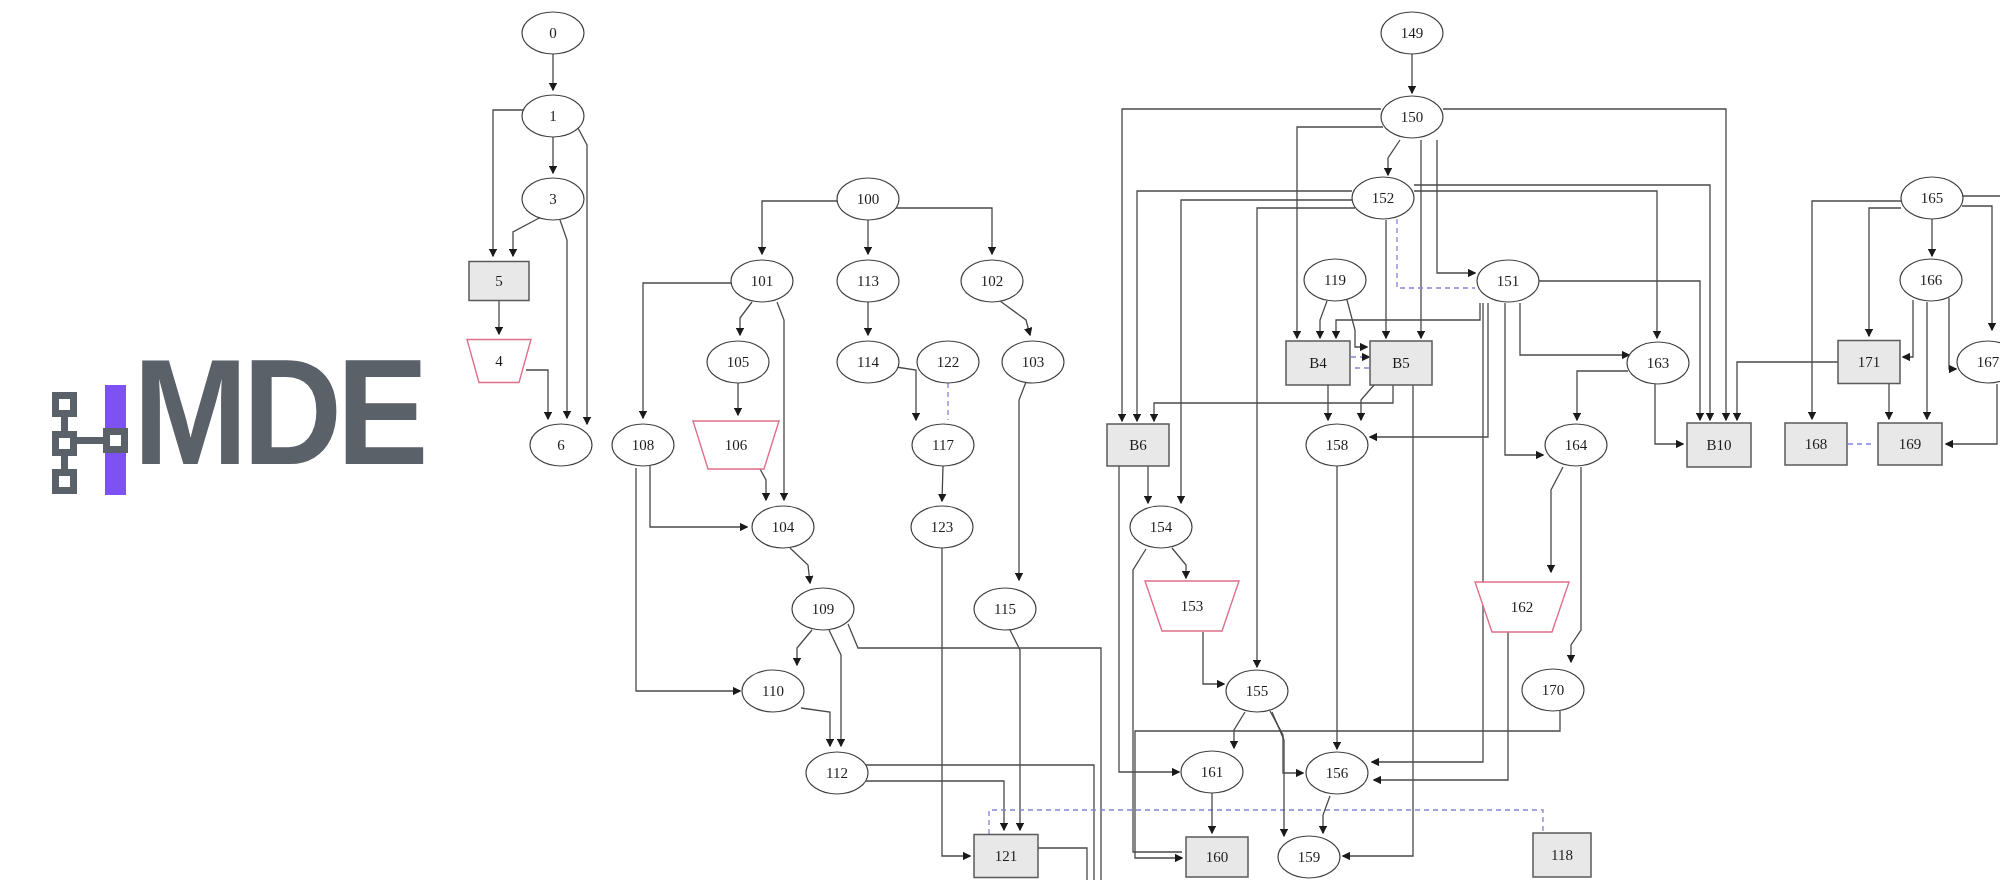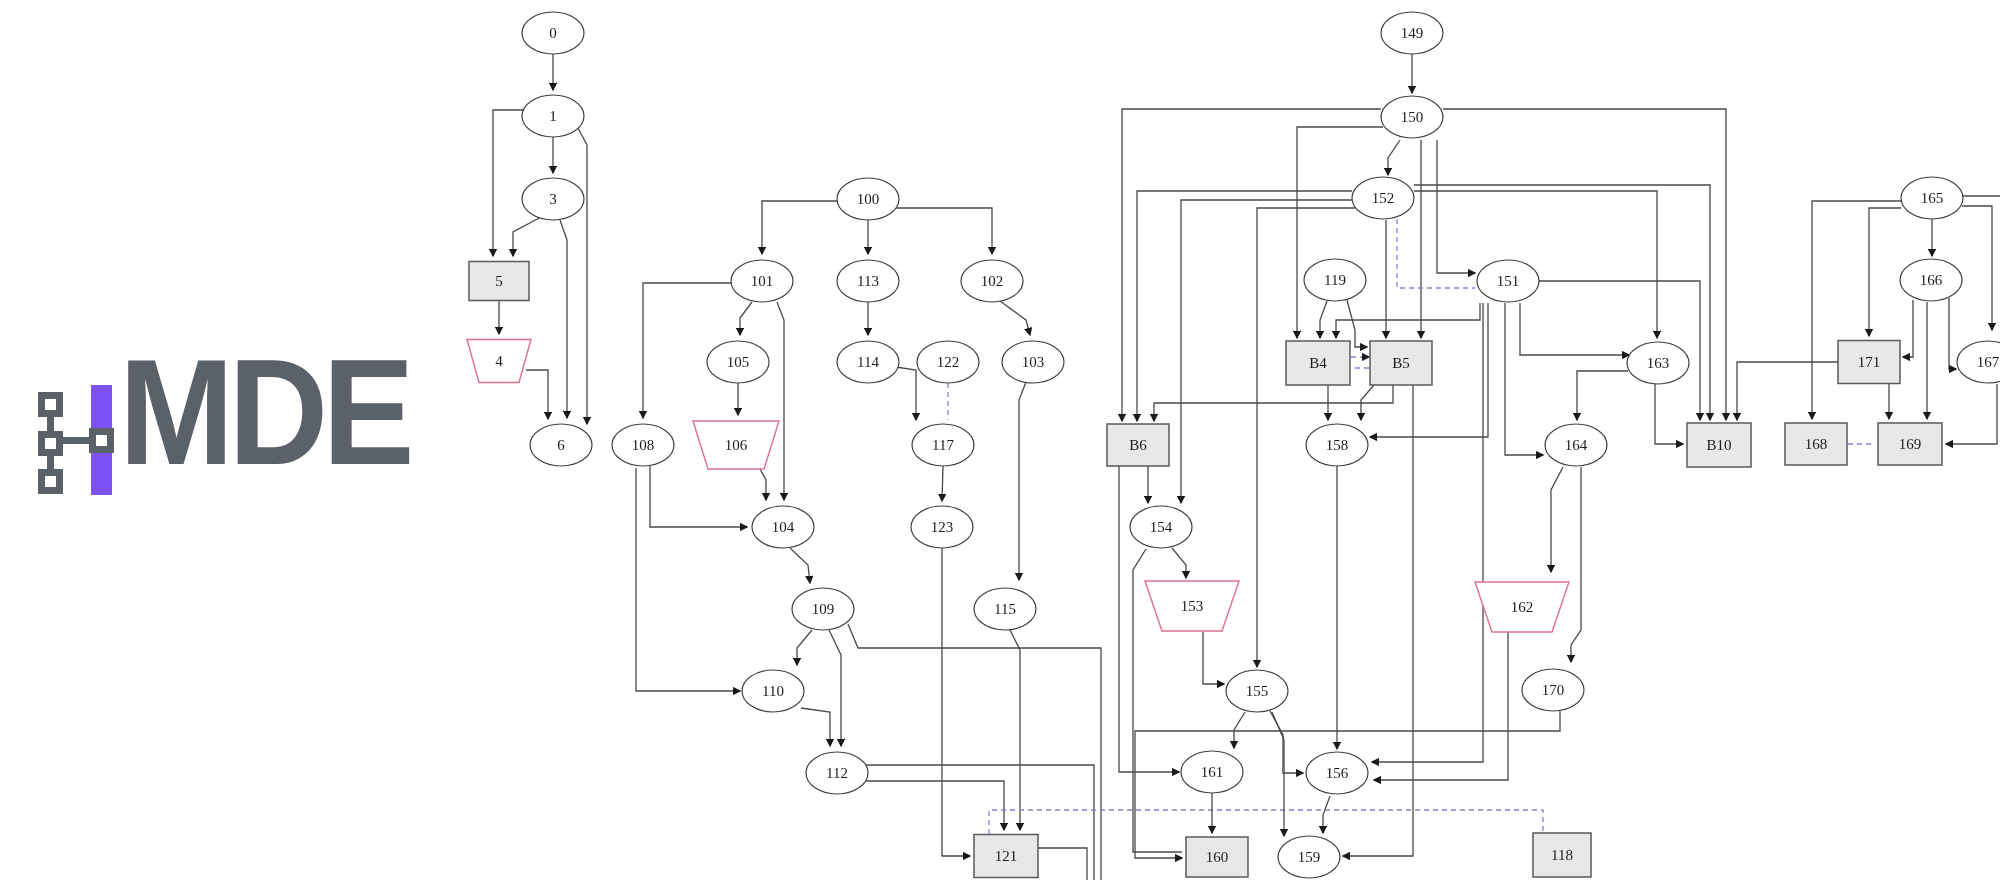--- a/index.html
+++ b/index.html
@@ -2,21 +2,21 @@
 <html><head>
 <meta charset="utf-8">
 <title>HMDE</title>
 <style>
   html,body{margin:0;padding:0;background:#ffffff;}
   body{width:2000px;height:880px;position:relative;overflow:hidden;
        font-family:"Liberation Sans", sans-serif;}
   #canvas{position:absolute;left:0;top:0;}
   svg text{font-family:"Liberation Serif", serif;}
   
-  .logo{position:absolute;left:31px;top:383px;width:420px;height:115px;}
+  .logo{position:absolute;left:45px;top:383px;width:420px;height:115px;}
   .sq{position:absolute;width:25px;height:25px;box-sizing:border-box;
       border:7px solid #5b6169;background:#ffffff;}
   .s1{left:7px;top:9px;}
   .s2{left:7px;top:48px;}
   .s3{left:7px;top:86px;}
   .s4{left:58px;top:45px;z-index:3;}
   .conn{position:absolute;background:#5b6169;z-index:1;}
   .cv1{left:16px;top:33px;width:7px;height:16px;}
   .cv2{left:16px;top:72px;width:7px;height:15px;}
   .ch1{left:31px;top:54px;width:30px;height:7px;}

